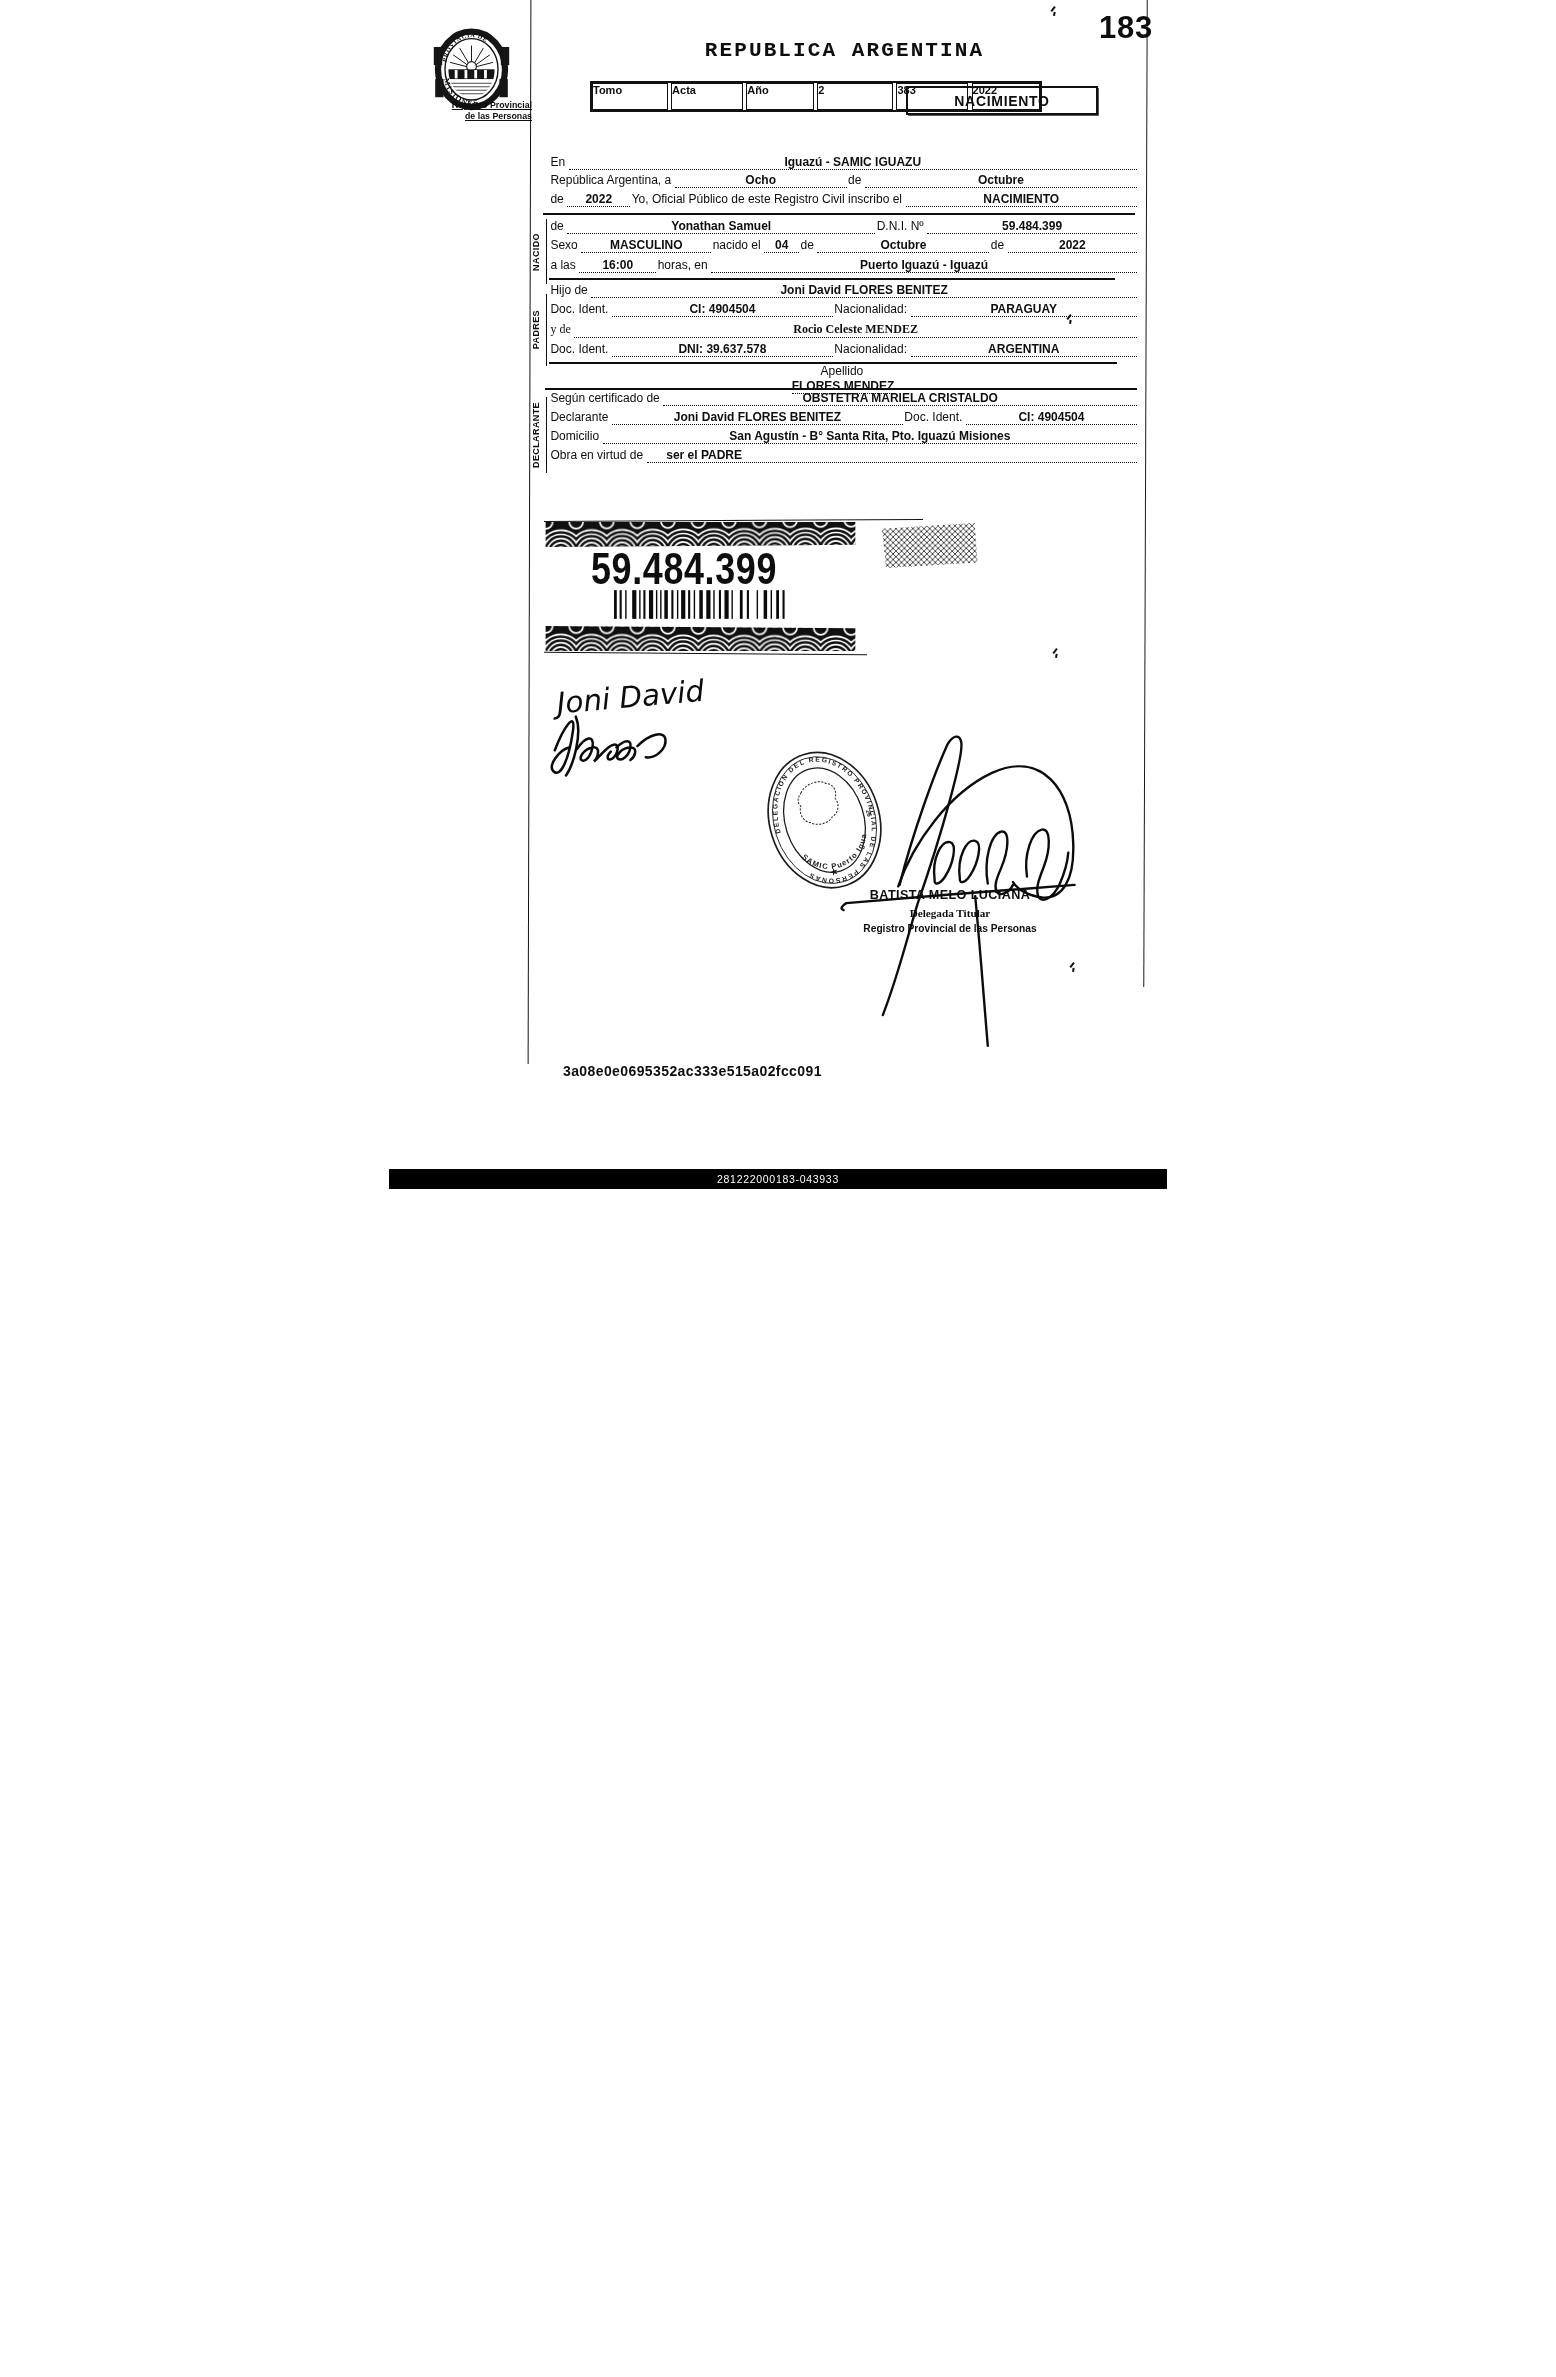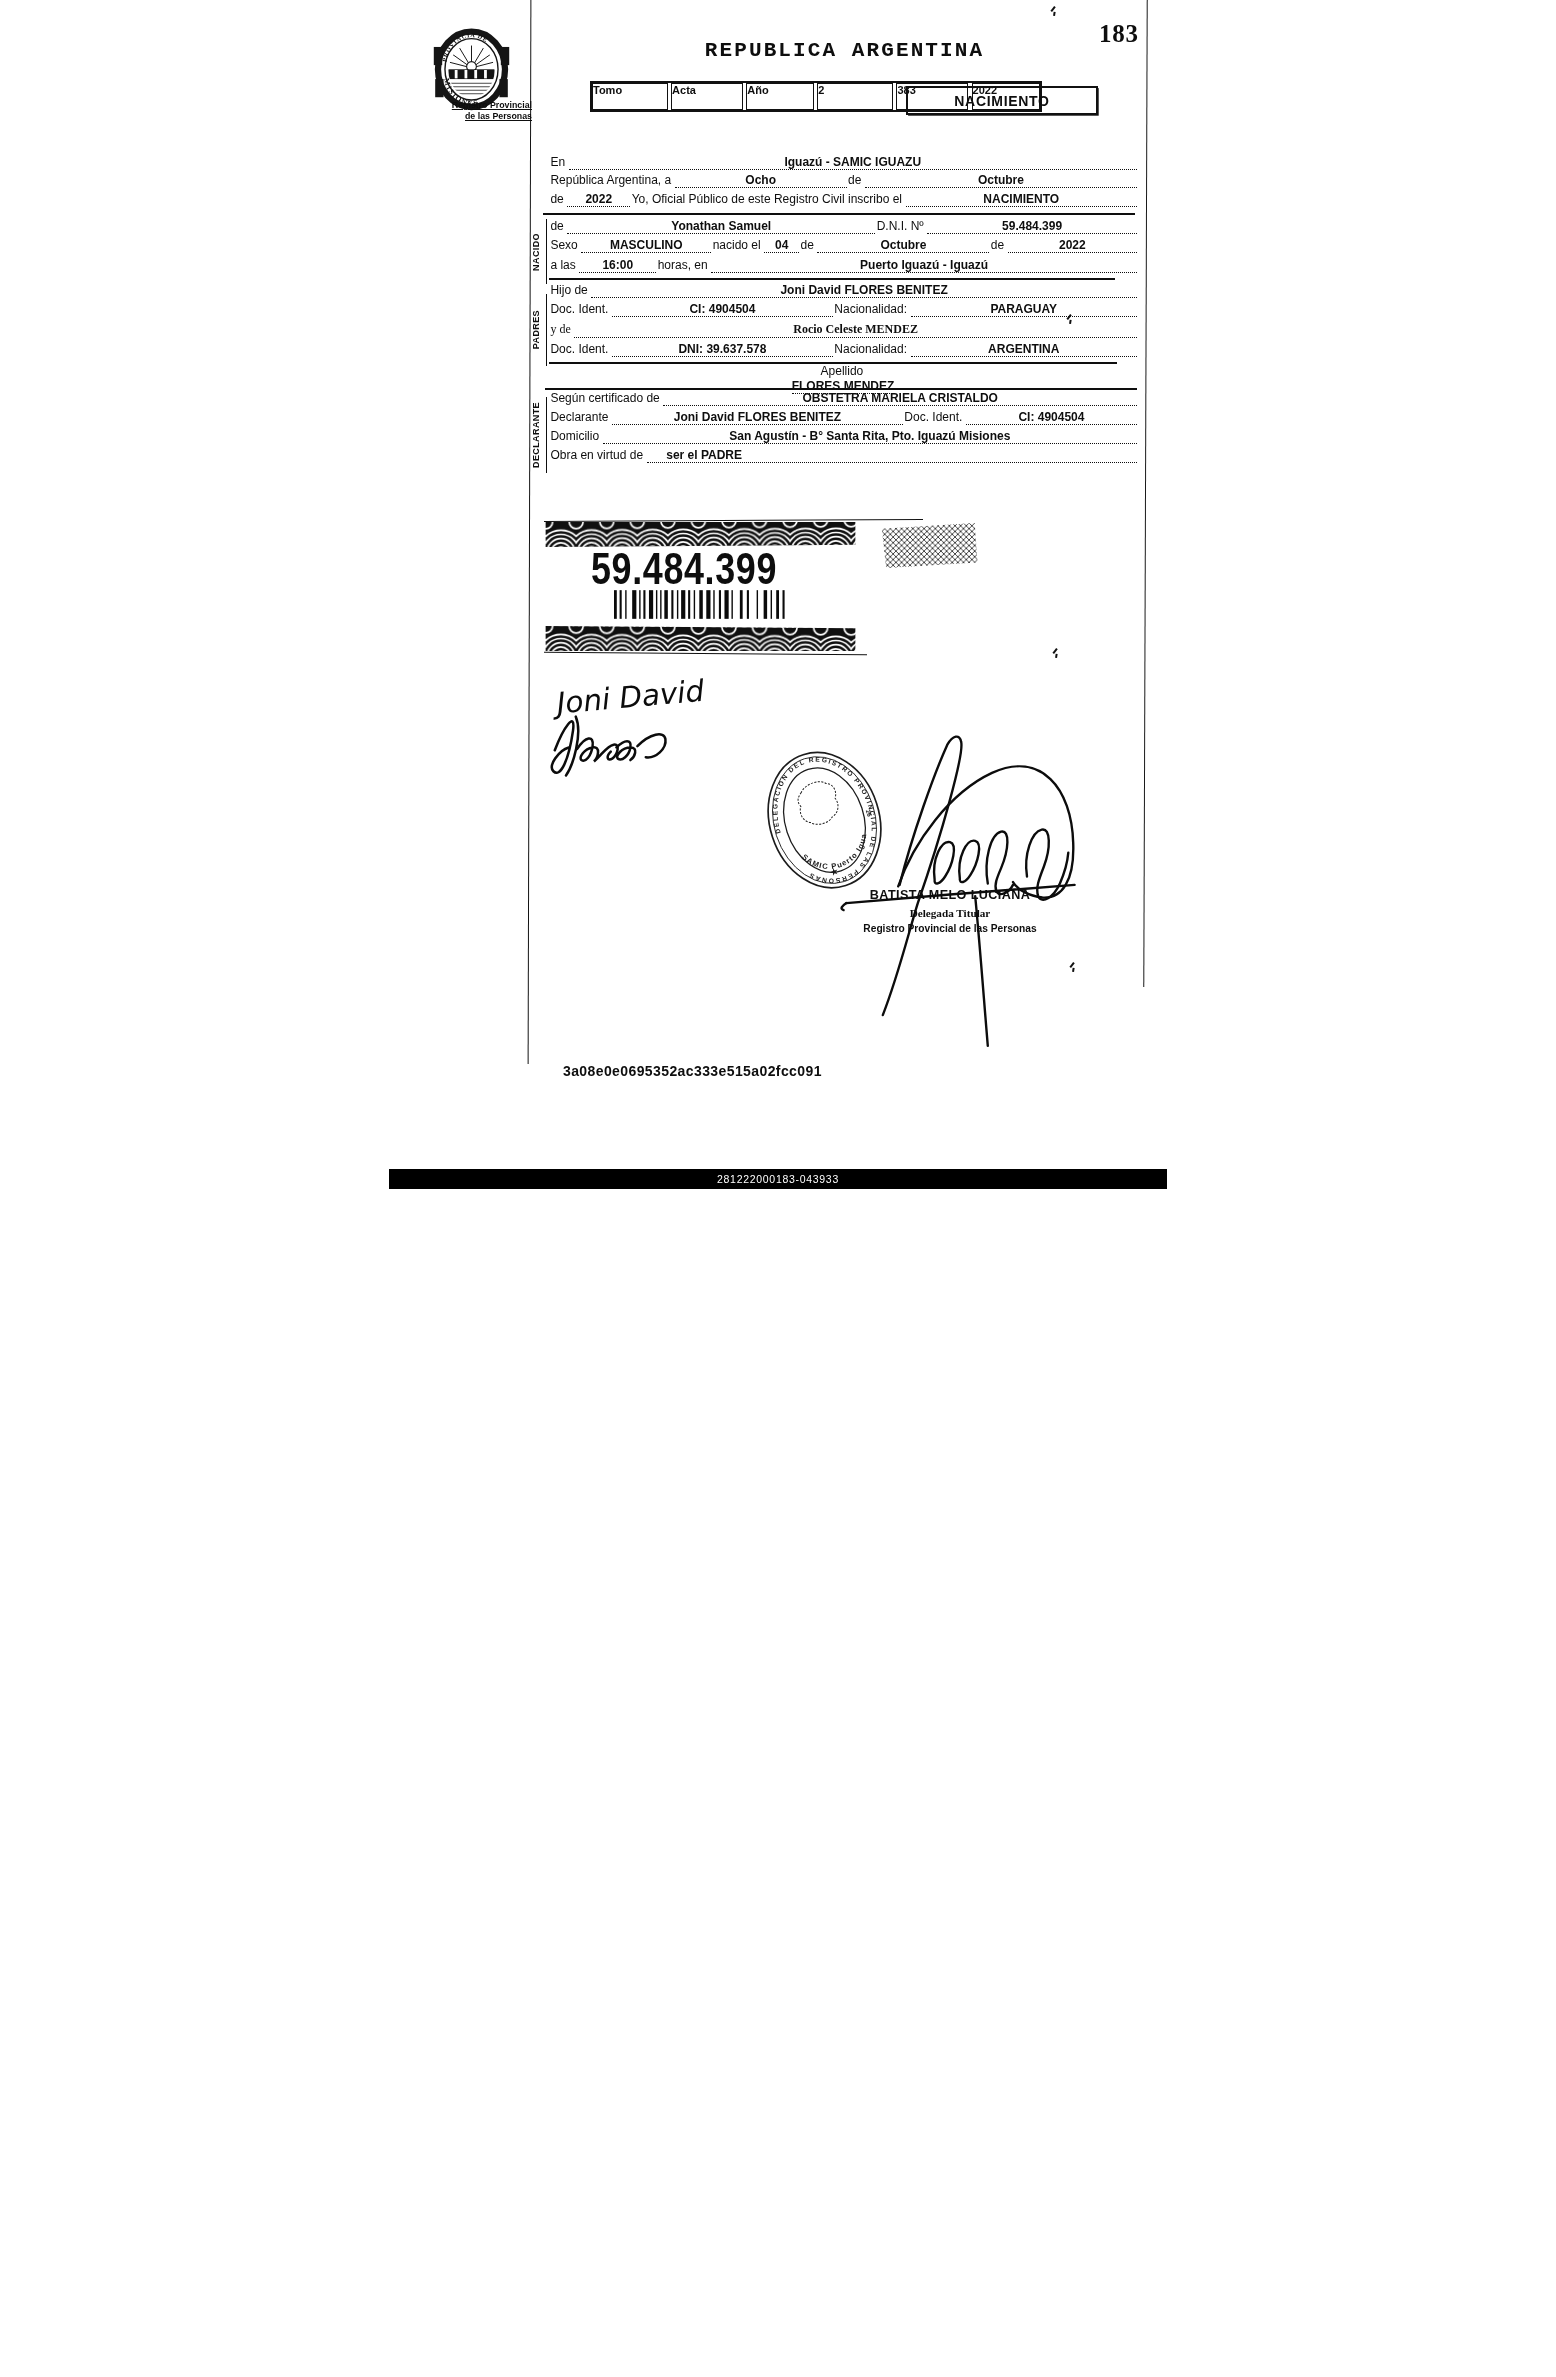--- a/index.html
+++ b/index.html
@@ -2,21 +2,21 @@
 <html style="font-size:11.2px"><head>
 <meta charset="utf-8">
 <style>
   html,body{margin:0;padding:0;background:#ffffff;}
   .page{position:relative;width:778px;height:1189px;margin:0 auto;background:#ffffff;
         font-family:"Liberation Sans",sans-serif;color:#0e0e0e;overflow:hidden;}
   
   .border-left{position:absolute;left:140px;top:0;width:1.4px;height:1064px;background:#141414;transform:rotate(.15deg);}
   .border-right{position:absolute;left:756px;top:0;width:1.4px;height:987px;background:#1a1a1a;transform:rotate(.2deg);}
   
-  .page-number{position:absolute;left:710px;top:20px;font-size:25px;font-weight:bold;letter-spacing:0.7px;font-family:Liberation Serif, serif;}
+  .page-number{position:absolute;left:710px;top:10px;font-size:31px;font-weight:bold;letter-spacing:0.7px;}
   .title{position:absolute;left:154px;top:39px;width:603px;text-align:center;
          font-family:"Liberation Mono",monospace;font-weight:bold;font-size:21px;letter-spacing:2.1px;}
   .emblem{position:absolute;left:42px;top:27px;}
   .emblem-caption{position:absolute;left:27px;top:100px;width:116px;text-align:right;
                   font-size:8.8px;font-weight:600;line-height:1.3;text-decoration:underline;}
   .rec-table{position:absolute;left:201px;top:81px;border:2.1px solid #111;border-collapse:collapse;}
   .rec-table div{display:inline-block;}
   .rt-row{display:flex;}
   .rt-cell{width:70px;height:24.5px;border:1.4px solid #111;display:flex;align-items:center;justify-content:center;
            font-size:11px;}

